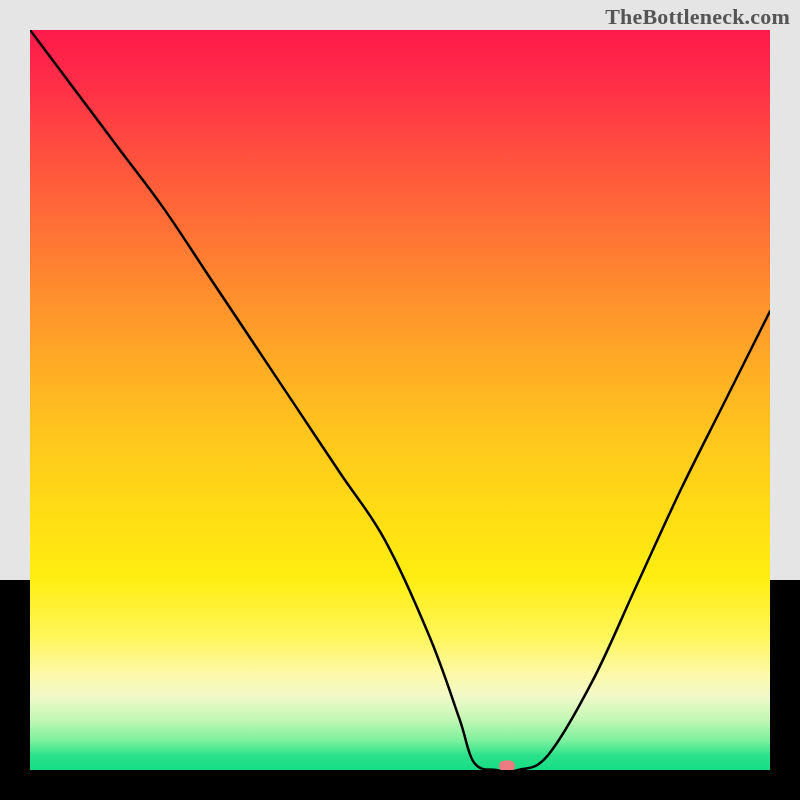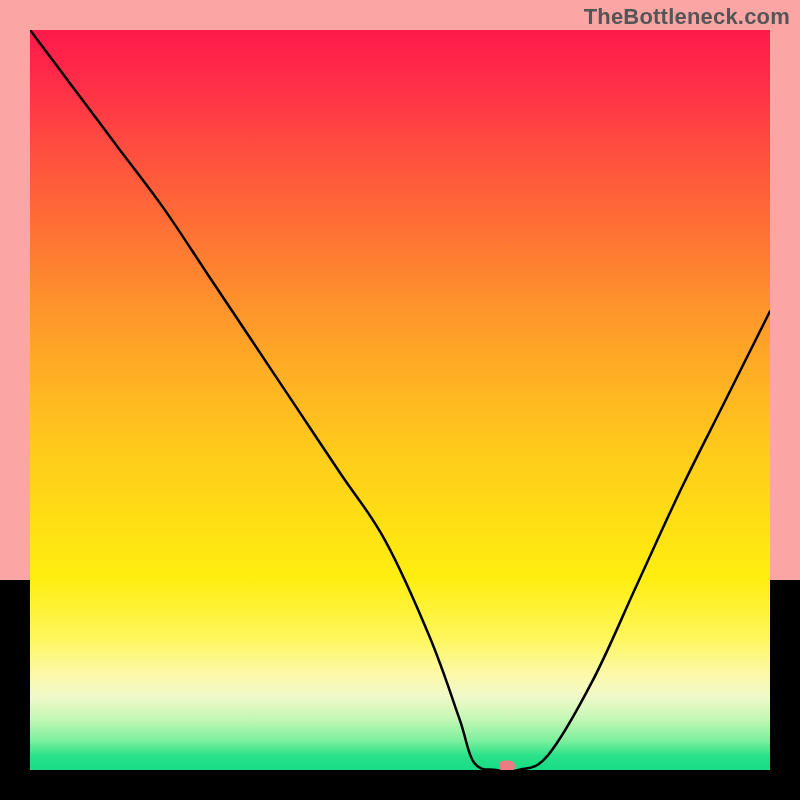--- a/index.html
+++ b/index.html
@@ -8,21 +8,22 @@
     width: 800px;
     height: 800px;
     background: #000;
     font-family: Arial, Helvetica, sans-serif;
     overflow: hidden;
   }
   .frame {
     position: relative;
     width: 800px;
     height: 580px;
-    background: #fca5a5;
+    background: #e5e5e5;
+    font-family: Liberation Serif, serif;
   }
   .watermark {
     position: absolute;
     top: 4px;
     right: 10px;
     color: #555;
     font-size: 22px;
     font-weight: 600;
     letter-spacing: 0.2px;
     z-index: 30;

